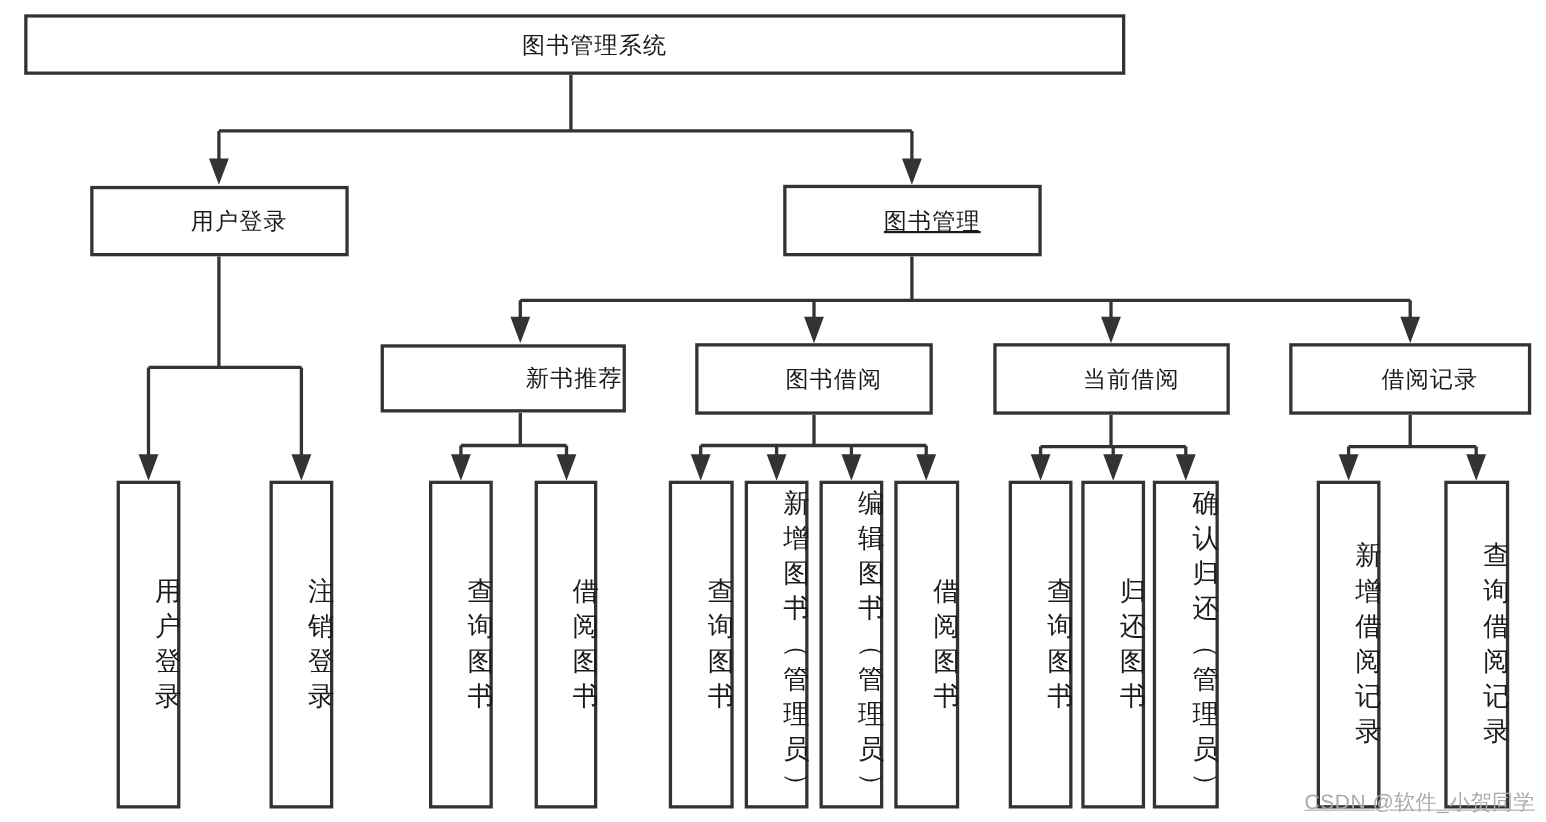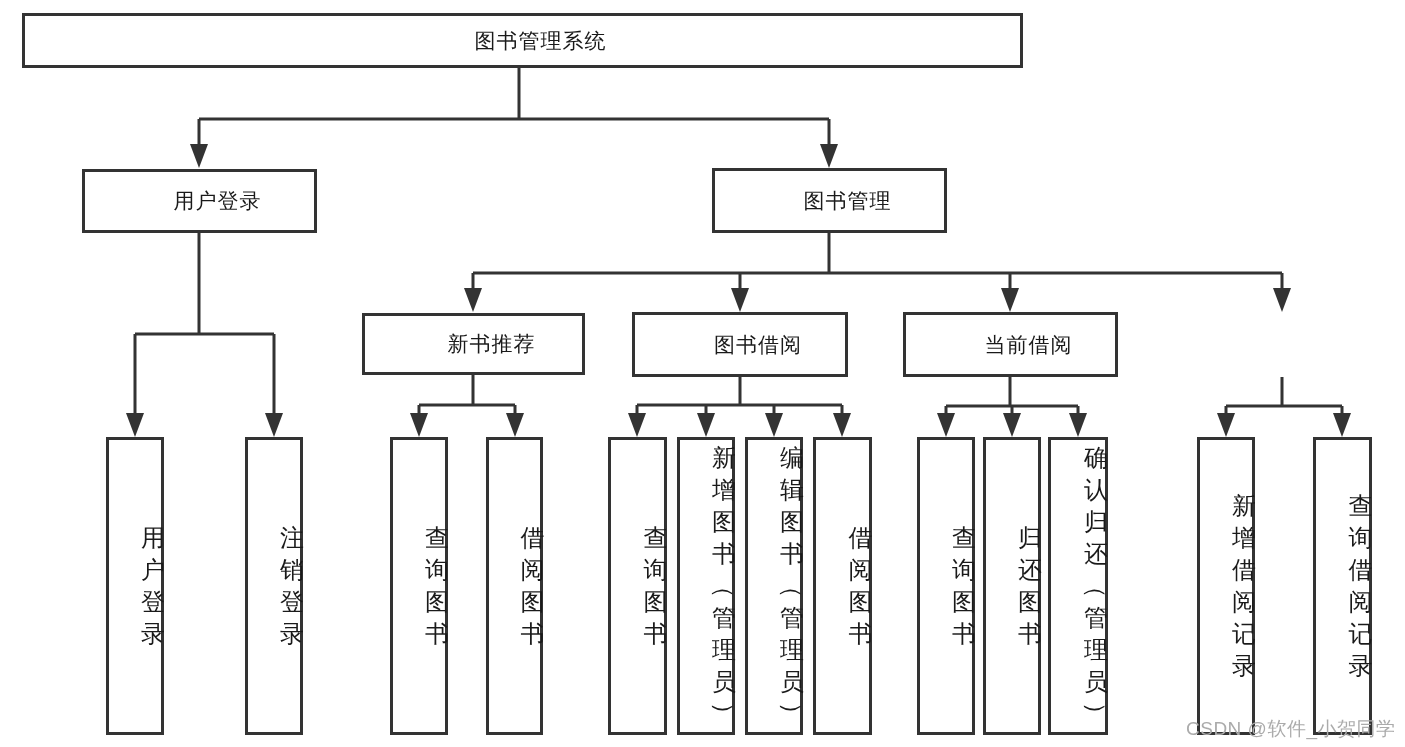--- a/index.html
+++ b/index.html
@@ -55,20 +55,21 @@
   }
   #watermark {
     position: absolute;
     left: 1186px;
     top: 716px;
     font-size: 19px;
     color: #ababab;
     white-space: nowrap;
     z-index: 5;
     letter-spacing: 0.5px;
+    text-decoration: underline;
   }
 </style>
 </head>
 <body>
 
 <div id="stage">
 
   <svg id="connectors" width="1405" height="747" viewBox="0 0 1405 747">
     <path d="M519 68 V119 M199 119 H829 M199 119 V150 M829 119 V150
              M199 233 V334 M135 334 H274 M135 334 V420 M274 334 V420
@@ -86,32 +87,35 @@
              M1217 413 h18 L1226 437 Z M1333 413 h18 L1342 437 Z" fill="#333333" stroke="none"></path>
   </svg>
 
   <div class="node" style="left:22px; top:13px; width:1001px; height:55px;">
     <span class="h-label">图书管理系统</span>
   </div>
 
   <div class="node" style="left:82px; top:169px; width:235px; height:64px;text-align:right;">
     <span class="h-label">用户登录</span>
   </div>
-  <div class="node" style="left:712px; top:168px; width:235px; height:65px;">
+  <div class="node" style="left:712px; top:168px; width:235px; height:65px;text-decoration:underline;">
     <span class="h-label">图书管理</span>
   </div>
 
-  <div class="node" style="left:362px; top:313px; width:223px; height:62px;">
+  <div class="node" style="left:346px; top:313px; width:223px; height:62px;justify-content:flex-end;">
     <span class="h-label">新书推荐</span>
   </div>
   <div class="node" style="left:903px; top:312px; width:215px; height:65px;">
     <span class="h-label">当前借阅</span>
   </div>
   <div class="node" style="left:632px; top:312px; width:216px; height:65px;">
     <span class="h-label">图书借阅</span>
+  </div>
+  <div class="node" style="left:1172px; top:312px; width:220px; height:65px;">
+    <span class="h-label">借阅记录</span>
   </div>
 
   <div class="node" style="left:106px; top:437px; width:58px; height:298px;">
     <span class="v-text">
         <span class="vch">用</span>
         <span class="vch">户</span>
         <span class="vch">登</span>
         <span class="vch">录</span>
       </span>
   </div>

